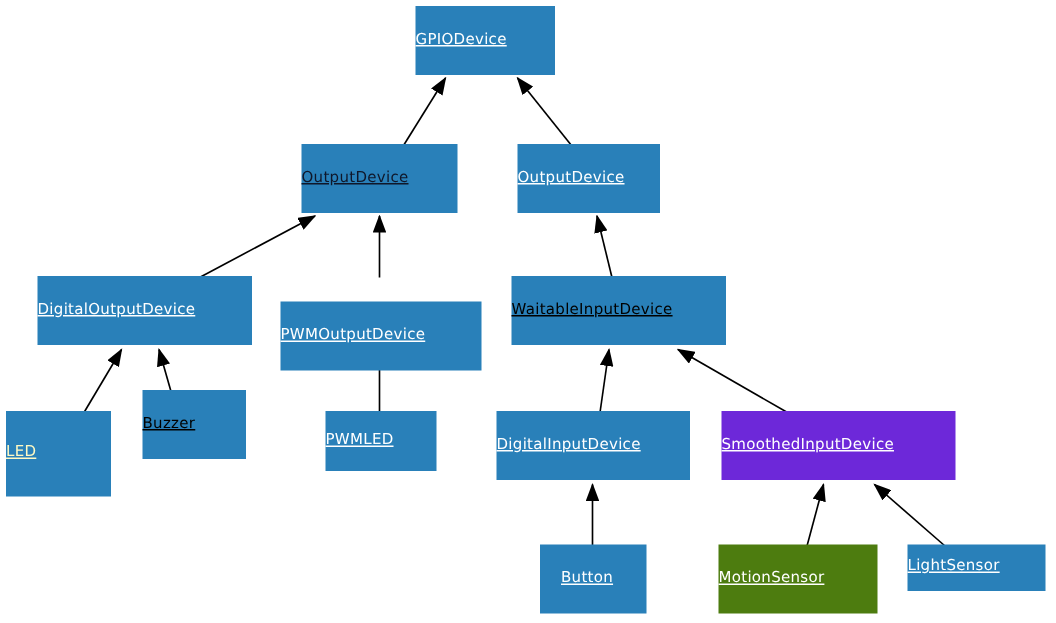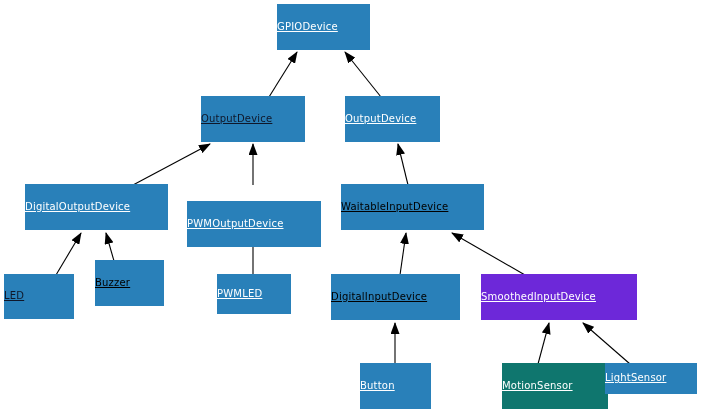--- a/index.html
+++ b/index.html
@@ -85,39 +85,39 @@
   <div class="node" style="left: 25px; top: 184px; width: 143px; height: 46px; background: rgb(41, 128, 185); color: rgb(255, 255, 255);">
     <span>DigitalOutputDevice</span>
   </div>
   <div class="node" style="left: 187px; top: 184px; width: 134px; height: 46px; background: rgb(41, 128, 185); color: rgb(255, 255, 255); margin-top: 17px;">
     <span>PWMOutputDevice</span>
   </div>
   <div class="node" style="left: 341px; top: 184px; width: 143px; height: 46px; background: rgb(41, 128, 185); color: #000000;">
     <span>WaitableInputDevice</span>
   </div>
 
-  <div class="node" style="left: 4px; top: 274px; width: 70px; height: 45px; background: rgb(41, 128, 185); color: #0f172a;">
+  <div class="node" style="left: 4px; top: 274px; width: 70px; height: 57px; background: rgb(41, 128, 185); color: #fef9c3;">
     <span>LED</span>
   </div>
   <div class="node" style="left: 95px; top: 260px; width: 69px; height: 46px; background: rgb(41, 128, 185); color: #000000;">
     <span>Buzzer</span>
   </div>
   <div class="node" style="left: 217px; top: 274px; width: 74px; height: 40px; background: rgb(41, 128, 185); color: rgb(255, 255, 255);">
     <span>PWMLED</span>
   </div>
-  <div class="node" style="left: 331px; top: 274px; width: 129px; height: 46px; background: rgb(41, 128, 185); color: #000000;">
+  <div class="node" style="left: 331px; top: 274px; width: 129px; height: 46px; background: rgb(41, 128, 185); color: #ffffff;">
     <span>DigitalInputDevice</span>
   </div>
   <div class="node" style="left: 481px; top: 274px; width: 156px; height: 46px; background: #6d28d9; color: rgb(255, 255, 255);">
     <span>SmoothedInputDevice</span>
   </div>
 
-  <div class="node" style="left: 360px; top: 363px; width: 71px; height: 46px; background: rgb(41, 128, 185); color: rgb(255, 255, 255);">
+  <div class="node" style="left: 360px; top: 363px; width: 71px; height: 46px; background: rgb(41, 128, 185); color: rgb(255, 255, 255); padding-left: 14px;">
     <span>Button</span>
   </div>
-  <div class="node" style="left: 502px; top: 363px; width: 106px; height: 46px; background: #0f766e; color: rgb(255, 255, 255);">
+  <div class="node" style="left: 479px; top: 363px; width: 106px; height: 46px; background: #4d7c0f; color: rgb(255, 255, 255);">
     <span>MotionSensor</span>
   </div>
   <div class="node" style="left: 605px; top: 363px; width: 92px; height: 31px; background: rgb(41, 128, 185); color: rgb(255, 255, 255);">
     <span>LightSensor</span>
   </div>
 
 </div>
 
 </body></html>

